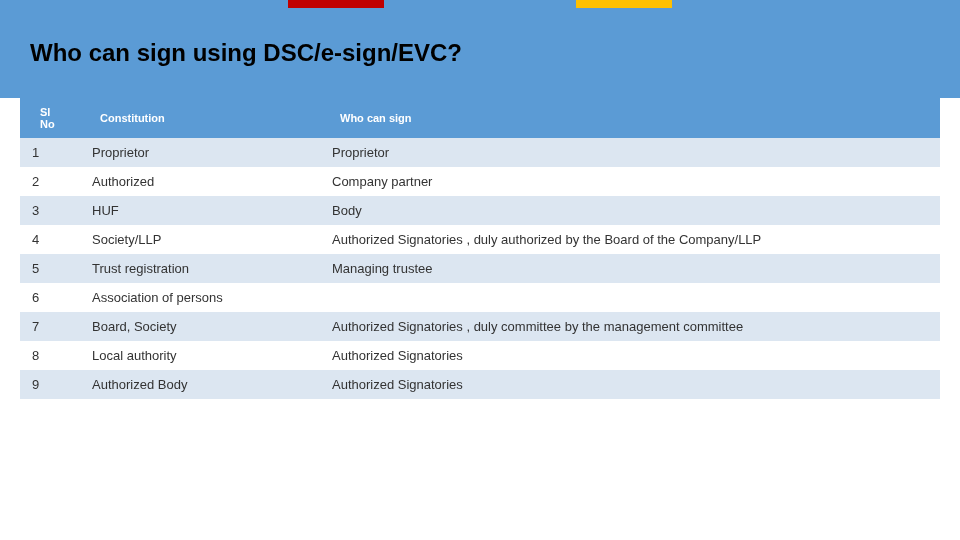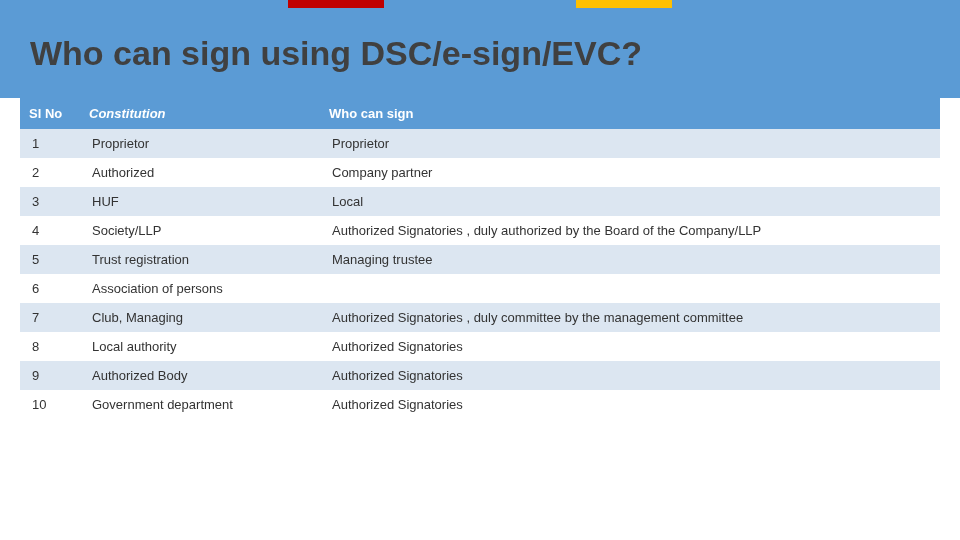--- a/index.html
+++ b/index.html
@@ -28,44 +28,44 @@
 
     .header-section {
       background: #5b9bd5;
       padding: 20px 30px 20px 30px;
       min-height: 90px;
       display: flex;
       align-items: center;
     }
 
     .header-title {
-      color: #404040;
-      font-size: 34px;
+      color: #000000;
+      font-size: 24px;
       font-weight: 600;
     }
 
     .table-container {
       padding: 0 20px 10px 20px;
     }
 
     table {
       width: 100%;
       border-collapse: collapse;
     }
 
     thead tr {
       background: #5b9bd5;
       color: #ffffff;
     }
 
     thead th {
-      padding: 8px 9px;
+      padding: 8px 20px;
       text-align: left;
       font-weight: 600;
-      font-size: 13px;
+      font-size: 11px;
     }
 
     tbody tr:nth-child(odd) {
       background: #dce6f1;
     }
 
     tbody tr:nth-child(even) {
       background: #ffffff;
     }
 
@@ -75,21 +75,20 @@
       color: #333333;
       vertical-align: top;
     }
 
     .col-no {
       width: 60px;
     }
 
     .col-constitution {
       width: 240px;
-      font-style: italic;
     }
 
     .col-sign {
       width: auto;
     }
   </style>
 </head>
 <body>
 
 <div class="top-bar">
@@ -120,52 +119,47 @@
           <td>Proprietor</td>
         </tr>
         <tr>
           <td>2</td>
           <td>Authorized</td>
           <td>Company partner</td>
         </tr>
         <tr>
           <td>3</td>
           <td>HUF</td>
-          <td>Local</td>
+          <td>Body</td>
         </tr>
         <tr>
           <td>4</td>
           <td>Society/LLP</td>
           <td>Authorized Signatories , duly authorized by the Board of the Company/LLP</td>
         </tr>
         <tr>
           <td>5</td>
           <td>Trust registration</td>
           <td>Managing trustee</td>
         </tr>
         <tr>
           <td>6</td>
           <td>Association of persons</td>
           <td></td>
         </tr>
         <tr>
           <td>7</td>
-          <td>Club, Managing</td>
+          <td>Board, Society</td>
           <td>Authorized Signatories , duly committee by the management committee</td>
         </tr>
         <tr>
           <td>8</td>
           <td>Local authority</td>
           <td>Authorized Signatories</td>
         </tr>
         <tr>
           <td>9</td>
           <td>Authorized Body</td>
           <td>Authorized Signatories</td>
         </tr>
-        <tr>
-          <td>10</td>
-          <td>Government department</td>
-          <td>Authorized Signatories</td>
-        </tr>
       </tbody>
   </table>
 </div>
 
 </body></html>

